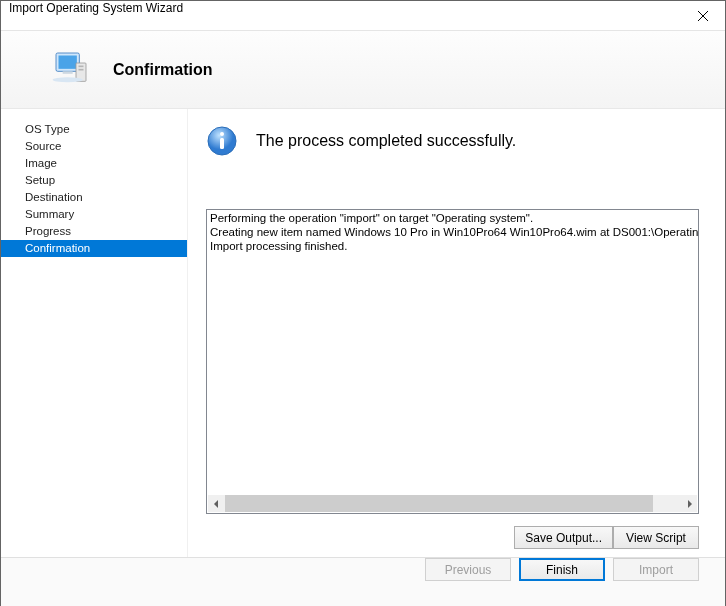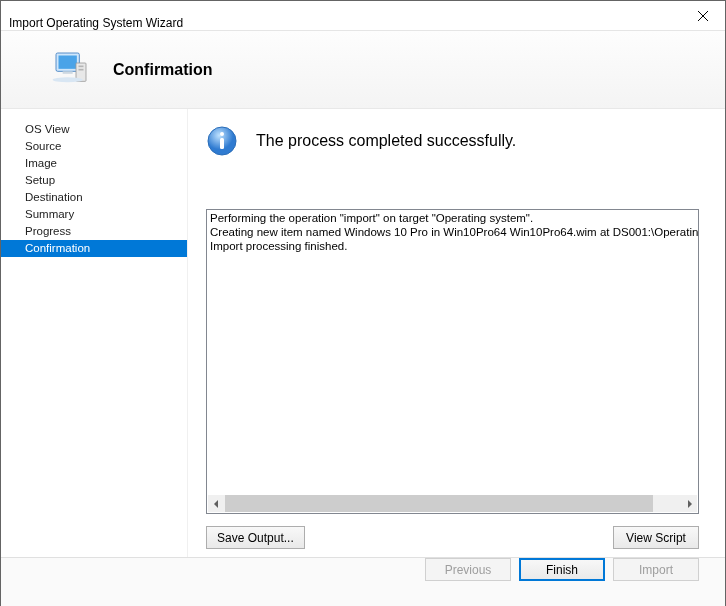--- a/index.html
+++ b/index.html
@@ -1,38 +1,38 @@
 <!DOCTYPE html>
 <html><head>
 <meta charset="utf-8">
 <style>
   * { box-sizing: border-box; }
   html, body { margin:0; padding:0; font-family: "Segoe UI", Tahoma, sans-serif; font-size:12px; color:#000; background:#fff; }
   .window { width:726px; height:606px; border:1px solid #646464; background:#fff; position:relative; }
-  .titlebar { height:30px; display:flex; align-items:flex-end; justify-content:space-between; padding:0 0 0 8px; border-bottom:1px solid #e5e5e5; }
+  .titlebar { height:30px; display:flex; align-items:flex-start; justify-content:space-between; padding:0 0 0 8px; border-bottom:1px solid #e5e5e5; }
   .titlebar-title { font-size:12px; }
   .titlebar-close { width:45px; height:29px; display:flex; align-items:center; justify-content:center; }
   .titlebar-close svg { width:10px; height:10px; stroke:#000; stroke-width:1; }
   .header { height:78px; display:flex; align-items:center; padding-left:50px; gap:22px; background:linear-gradient(#fdfdfd,#f4f4f4); border-bottom:1px solid #e8e8e8; }
   .header-title { font-size:16px; font-weight:bold; font-family:"Segoe UI", Tahoma, sans-serif; }
   .body { display:flex; height:calc(606px - 30px - 78px - 50px); }
   .sidebar { width:186px; padding:12px 0 0 0; }
   .sidebar-item { padding:1px 0 1px 24px; font-size:11.5px; color:#222; cursor:default; line-height:15px; }
   .sidebar-item.selected { background:#0078d7; color:#fff; }
   .main { flex:1; padding:12px 26px 8px 18px; display:flex; flex-direction:column; border-left:1px solid #f0f0f0; }
   .statusrow { display:flex; align-items:center; gap:18px; height:40px; }
   .statusrow .info-icon { width:32px; height:32px; display:flex; align-items:center; justify-content:center; }
   .status-text { font-size:16px; }
   .logbox { margin-top:48px; flex:1; border:1px solid #828790; background:#fff; padding:1px 3px; font-size:11.5px; line-height:14px; overflow:hidden; position:relative; white-space:nowrap; }
   .log-inner { position:absolute; top:1px; left:3px; right:0; bottom:18px; }
   .hscroll { position:absolute; left:1px; right:1px; bottom:1px; height:17px; background:#f0f0f0; display:flex; align-items:center; }
   .hscroll .arrow { width:17px; height:17px; display:flex; align-items:center; justify-content:center; color:#606060; font-size:10px; }
   .hscroll .track { flex:1; height:17px; background:#f0f0f0; position:relative; }
   .hscroll .thumb { position:absolute; left:0; top:0; height:17px; width:94%; background:#cdcdcd; }
-  .btnrow-mid { display:flex; justify-content:space-between; margin-top:12px; }
+  .btnrow-mid { display:flex; justify-content:flex-end; margin-top:12px; }
   .btn { min-width:86px; height:23px; border:1px solid #adadad; background:linear-gradient(#f8f8f8,#e9e9e9); font-size:12px; font-family:inherit; cursor:default; padding:0 10px; }
   .btn.default { border:1px solid #0078d7; outline:1px solid #0078d7; outline-offset:-2px; }
   .btn:disabled { color:#9e9e9e; background:#f4f4f4; border-color:#d0d0d0; }
   .footer { height:50px; border-top:1px solid #e0e0e0; display:flex; align-items:flex-start; justify-content:flex-end; padding-right:26px; gap:8px; background:#fafafa; }
 </style>
 </head>
 <body>
 
 <div class="window">
   <div class="titlebar">
@@ -55,21 +55,21 @@
         <rect x="33" y="25" width="6" height="2" fill="#b5b5b5"></rect>
         <ellipse cx="20" cy="38" rx="18" ry="3" fill="#d8e6f3"></ellipse>
         <rect x="14" y="28" width="12" height="3" fill="#cdd8e2"></rect>
       </svg>
     </span>
     <span class="header-title">Confirmation</span>
   </div>
 
   <div class="body">
     <div class="sidebar">
-      <div class="sidebar-item"><span>OS View</span></div>
+      <div class="sidebar-item"><span>OS Type</span></div>
       <div class="sidebar-item"><span>Source</span></div>
       <div class="sidebar-item"><span>Image</span></div>
       <div class="sidebar-item"><span>Setup</span></div>
       <div class="sidebar-item"><span>Destination</span></div>
       <div class="sidebar-item"><span>Summary</span></div>
       <div class="sidebar-item"><span>Progress</span></div>
       <div class="sidebar-item selected"><span>Confirmation</span></div>
     </div>
 
     <div class="main">

